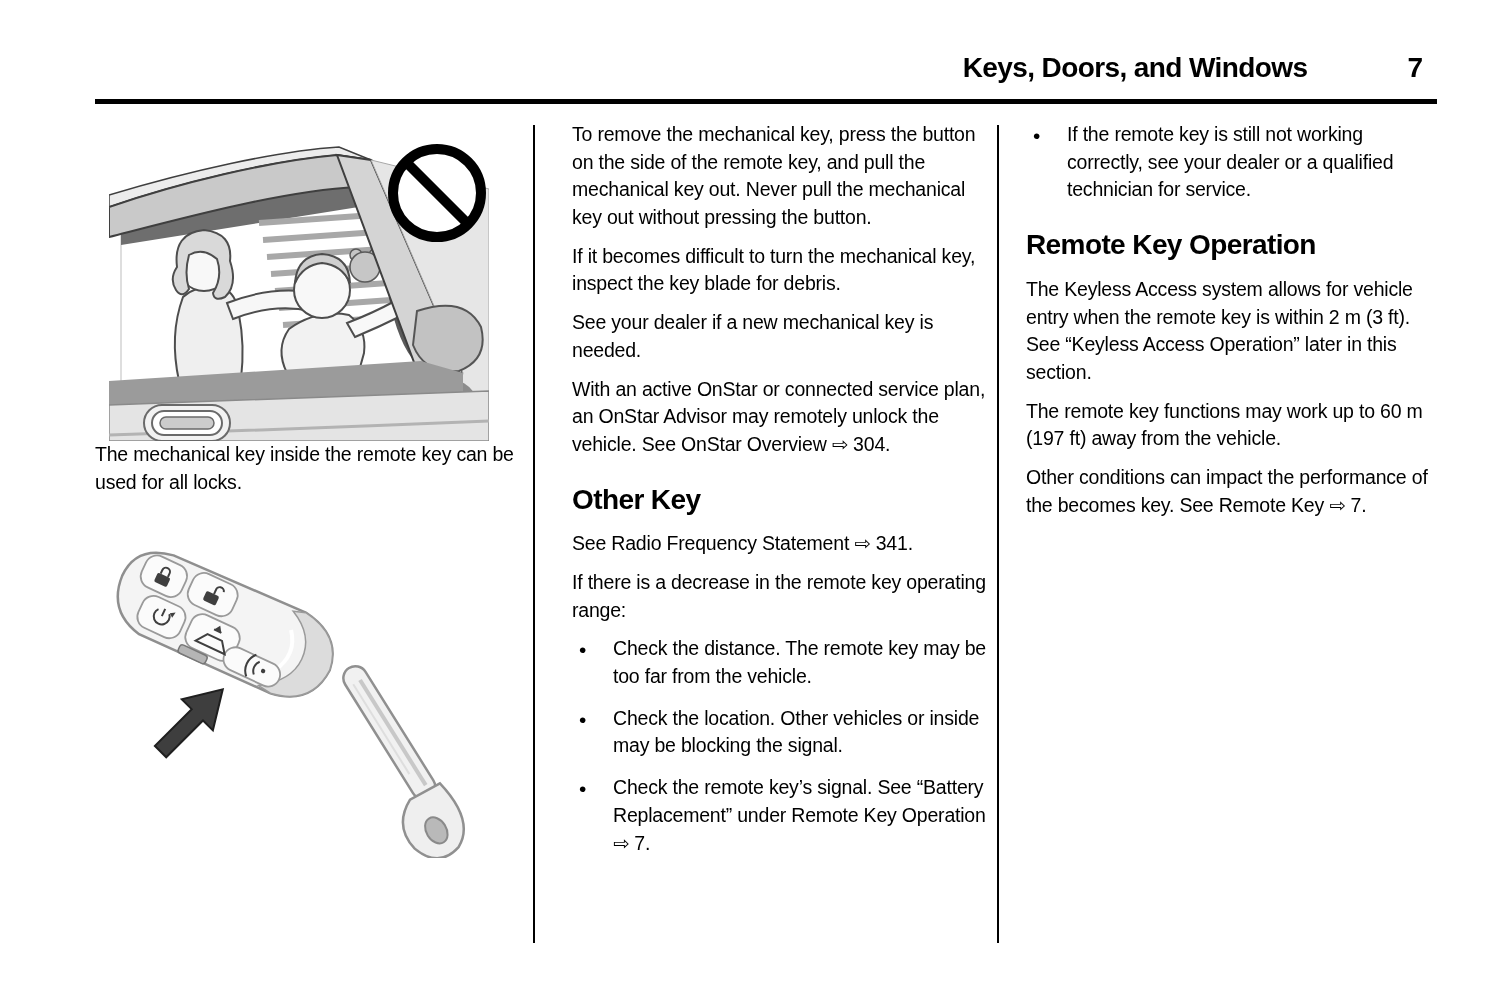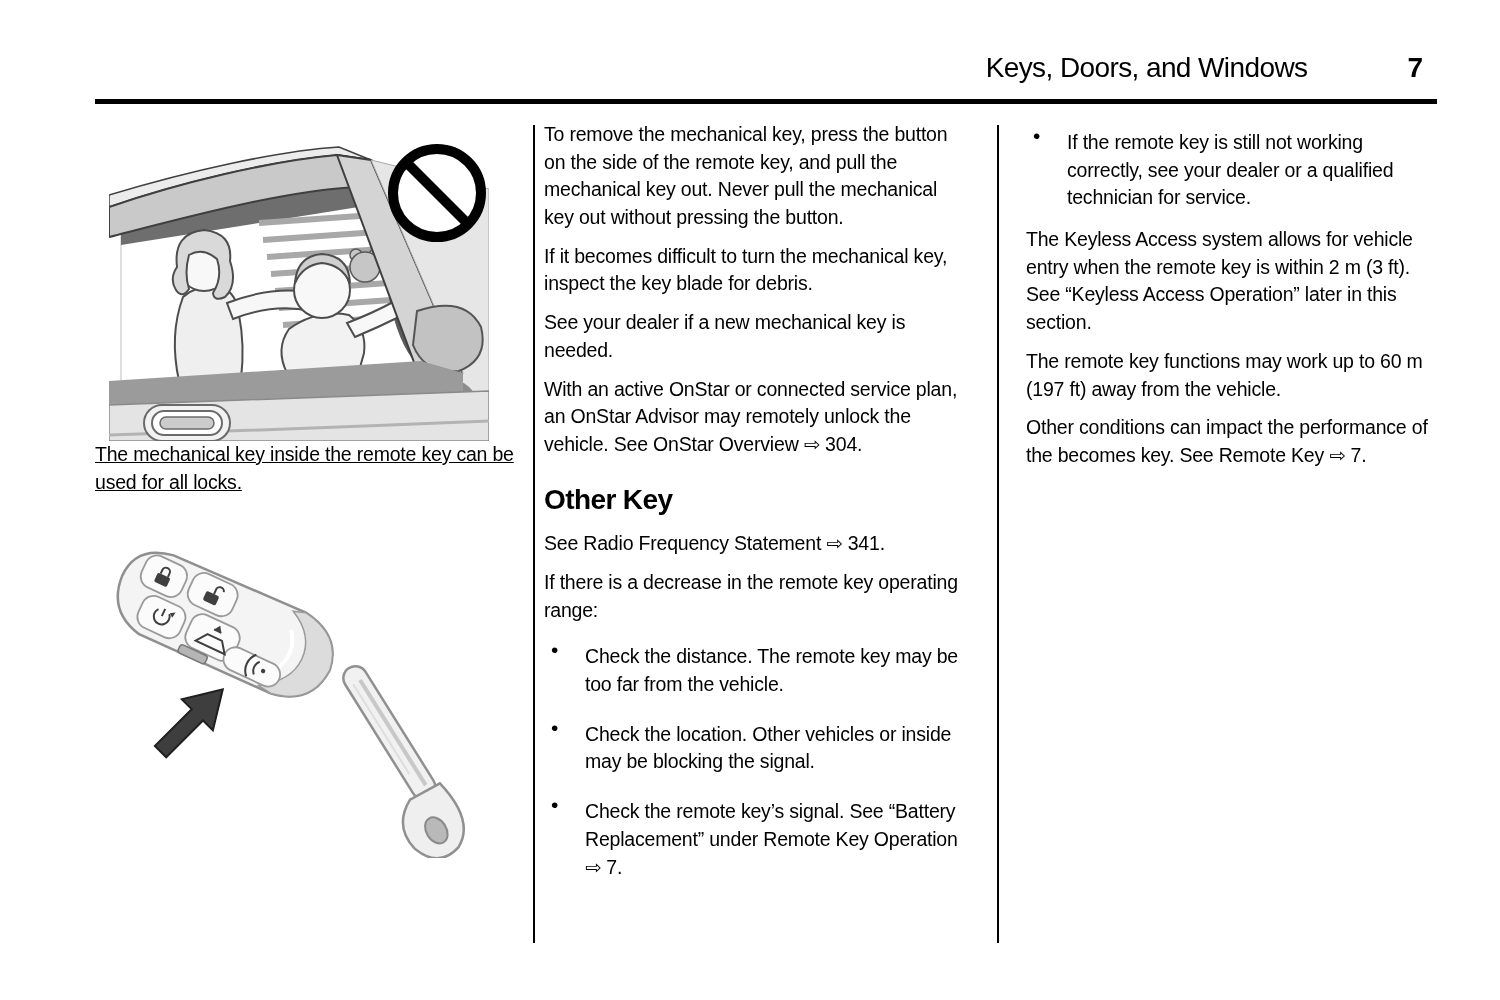--- a/index.html
+++ b/index.html
@@ -1,46 +1,46 @@
 <!DOCTYPE html>
 <html><head>
 <meta charset="utf-8">
 <style>
   html,body{margin:0;padding:0;background:#ffffff;}
   body{width:1500px;height:1000px;font-family:"Liberation Sans","DejaVu Sans",sans-serif;color:#000;}
   .page{position:relative;width:1500px;height:1000px;background:#fff;overflow:hidden;}
 
   
   .hdr{position:absolute;left:95px;top:52px;width:1342px;display:flex;justify-content:flex-end;align-items:baseline;}
-  .hdr-title{font-size:28px;font-weight:normal;letter-spacing:-0.6px;}
+  .hdr-title{font-size:28px;font-weight:bold;letter-spacing:-0.6px;}
   .hdr-num{font-size:28px;font-weight:bold;margin-left:100px;padding-right:14px;}
   .hdr-rule{position:absolute;left:95px;top:99px;width:1342px;height:5px;background:#000;}
 
   
   .divider{position:absolute;top:125px;height:818px;width:1.5px;background:#000;}
   #divider-1{left:533px;}
   #divider-2{left:997px;}
 
   
   .col{position:absolute;top:121px;font-size:19.5px;line-height:1.42;letter-spacing:-0.2px;}
   #col-left{left:95px;width:425px;}
-  #col-mid{left:544px;width:426px;}
+  #col-mid{left:572px;width:426px;}
   #col-right{left:1026px;width:416px;}
 
   .col p{margin:0 0 11px 0;}
   .col h2{font-size:28px;line-height:1.1;letter-spacing:-0.6px;margin:26px 0 15px 0;font-weight:bold;}
   .xref{}
 
   .bullet{display:flex;margin:0 0 14px 0;}
   .bullet .marker{flex:none;width:34px;padding-left:7px;font-size:21px;}
-  .bullet .btext{flex:1;margin-top:8px;}
+  .bullet .btext{flex:1;}
 
   .fig{display:block;}
   .fig-car{margin:22px 0 0 14px;}
-  .caption{margin:32px 0 0 0;text-decoration:underline;}
+  .caption{margin:32px 0 0 0;}
   .fig-key{margin:12px 0 0 14px;}
 </style>
 </head>
 <body>
 
 <div class="page">
 
   <div class="hdr">
     <span class="hdr-title">Keys, Doors, and Windows</span>
     <span class="hdr-num">7</span>
@@ -208,20 +208,21 @@
       <span class="btext"><span>Check the remote key’s signal. See “Battery Replacement” under </span><span class="xref">Remote Key Operation ⇨ 7</span><span>.</span></span>
     </div>
   </div>
 
   <div class="col" id="col-right">
     <div class="bullet">
       <span class="marker">•</span>
       <span class="btext">If the remote key is still not working correctly, see your dealer or a qualified technician for service.</span>
     </div>
 
+    <h2>Remote Key Operation</h2>
 
     <p>The Keyless Access system allows for vehicle entry when the remote key is within 2 m (3 ft). See “Keyless Access Operation” later in this section.</p>
     <p>The remote key functions may work up to 60 m (197 ft) away from the vehicle.</p>
     <p>
       <span>Other conditions can impact the performance of the becomes key. See </span><span class="xref">Remote Key ⇨ 7</span><span>.</span>
     </p>
   </div>
 
 </div>
 

